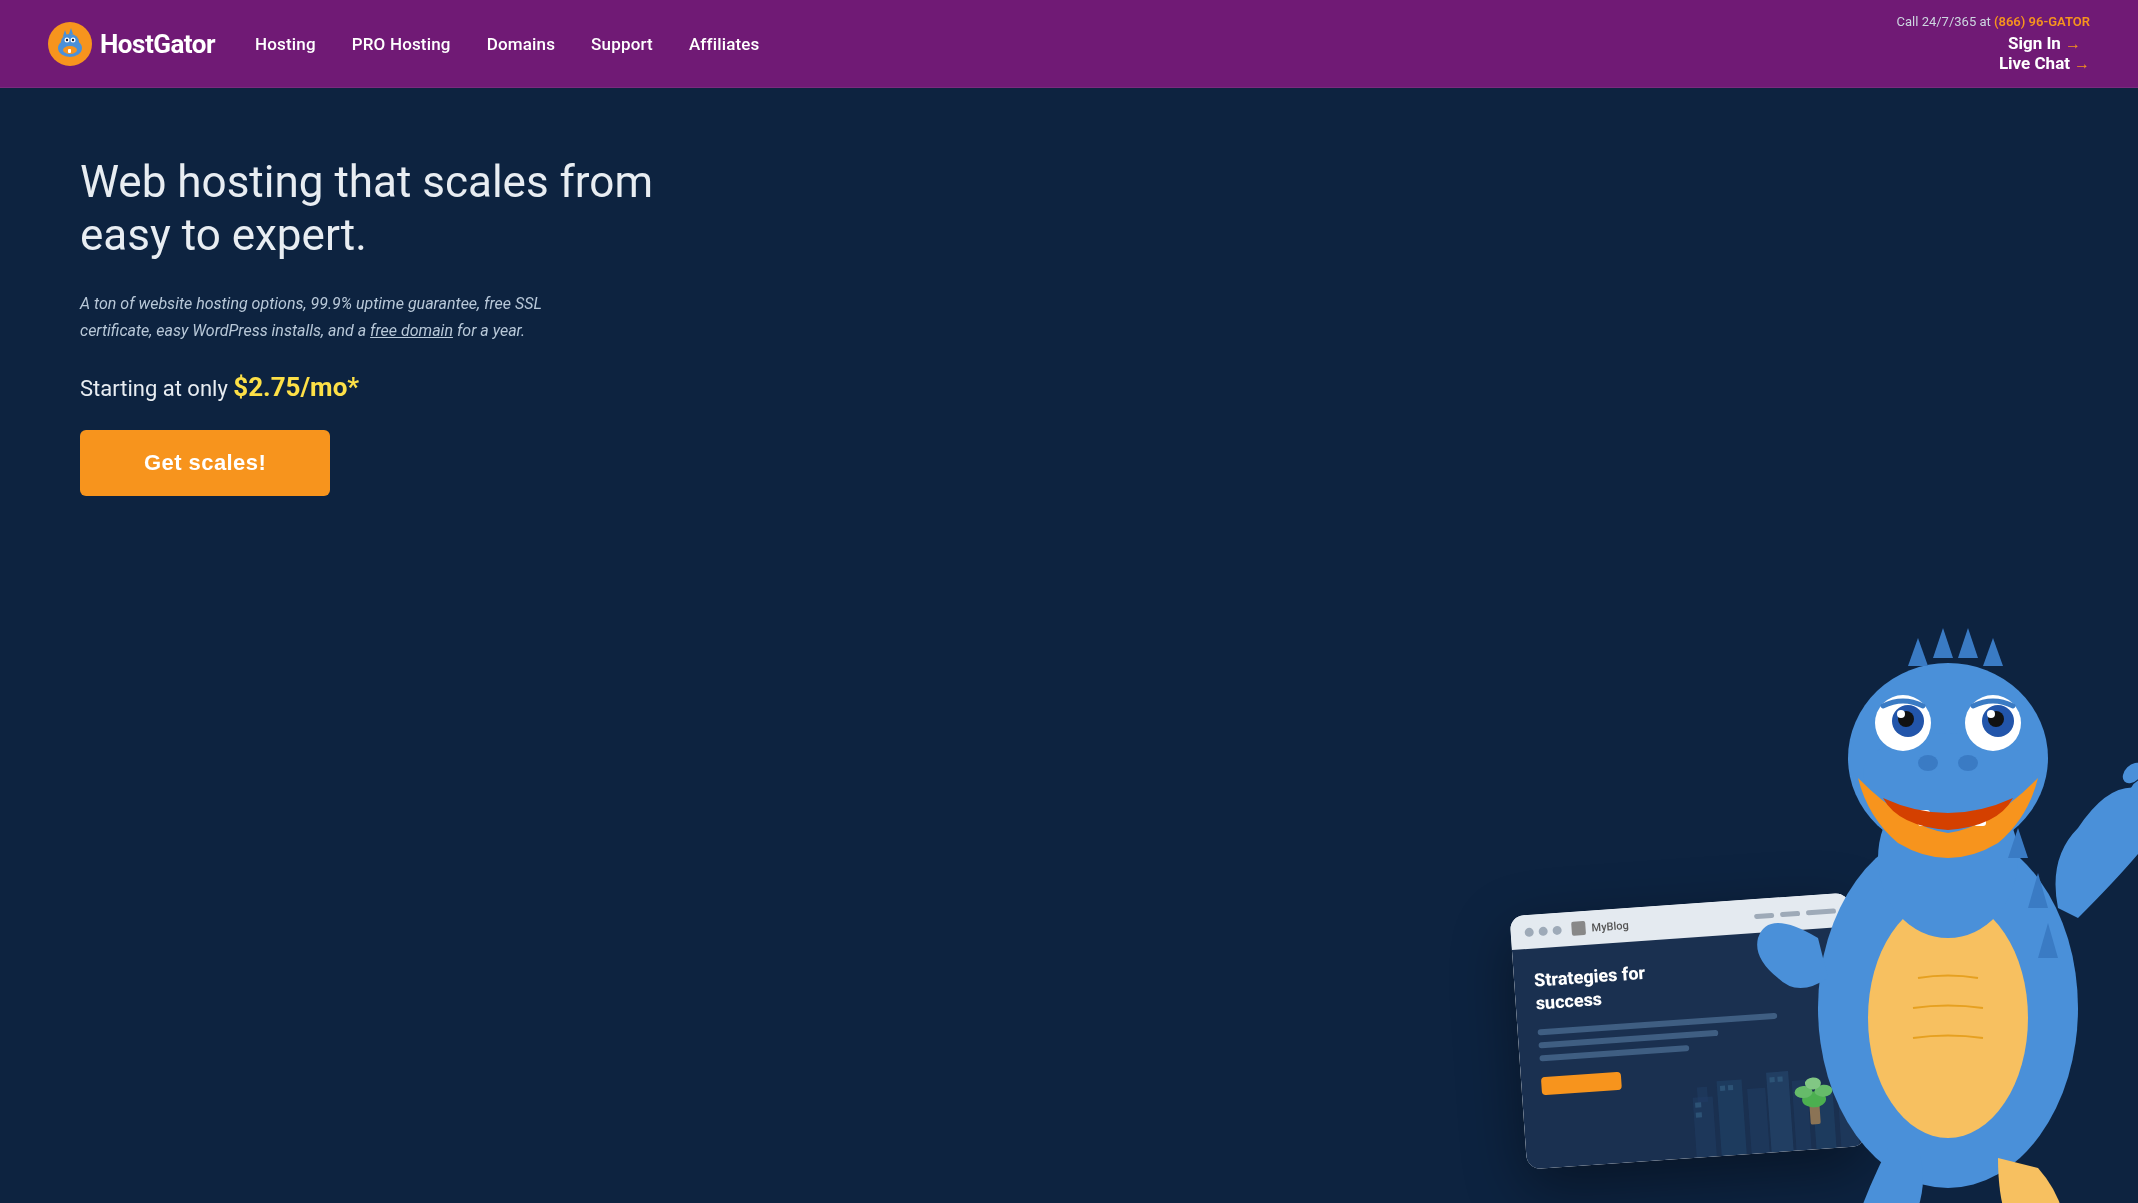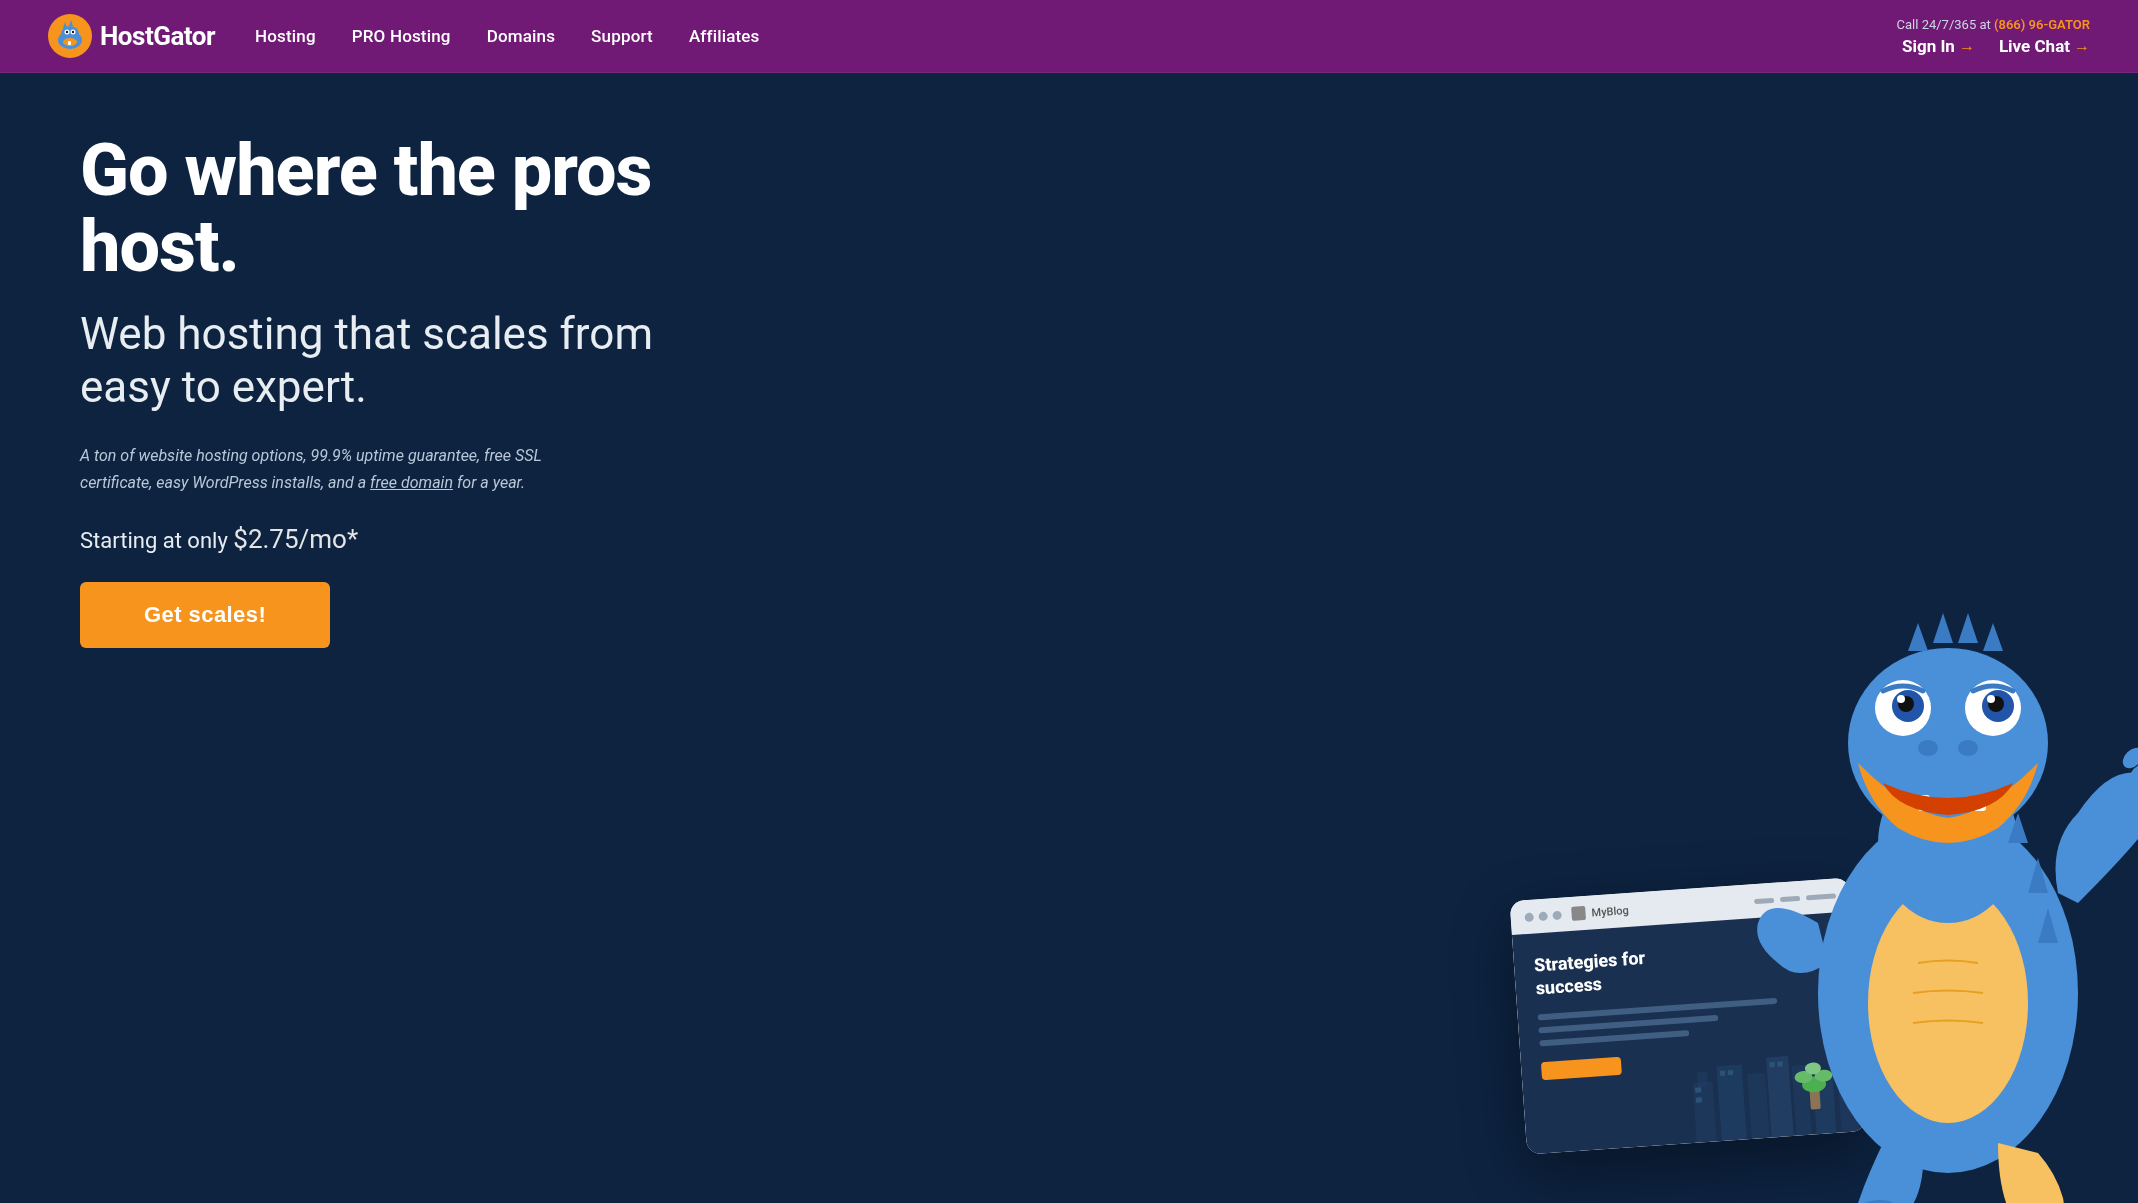--- a/index.html
+++ b/index.html
@@ -75,21 +75,21 @@
     }
 
     .call-number {
       color: #f7941d;
       font-weight: 600;
     }
 
     .header-actions {
       display: flex;
       align-items: center;
-      gap: 24px;
+      flex-direction: column;
     }
 
     .header-actions a {
       color: #fff;
       text-decoration: none;
       font-size: 17px;
       font-weight: 700;
       display: flex;
       align-items: center;
       gap: 4px;
@@ -152,22 +152,22 @@
     }
 
     .hero-price {
       font-size: 22px;
       color: #e8edf2;
       margin-bottom: 28px;
     }
 
     .hero-price strong {
       font-size: 26px;
-      font-weight: 400;
-      color: #e5e5e5;
+      font-weight: 700;
+      color: #fde047;
     }
 
     .cta-button {
       display: inline-block;
       background: #f7941d;
       color: #fff;
       font-size: 22px;
       font-weight: 700;
       padding: 20px 64px;
       border-radius: 6px;
@@ -372,21 +372,20 @@
       <a href="#">
         <span>Live Chat</span>
         <span class="arrow">→</span>
       </a>
     </div>
   </div>
 </header>
 
 <section class="hero">
   <div class="hero-content">
-    <h1 class="hero-headline">Go where the pros host.</h1>
     <p class="hero-subheadline">Web hosting that scales from easy to expert.</p>
     <p class="hero-description">
       <span>A ton of website hosting options, 99.9% uptime guarantee, free SSL certificate, easy WordPress installs, and a </span><a href="#">free domain</a><span> for a year.</span>
     </p>
     <p class="hero-price">
       <span>Starting at only </span><strong>$2.75/mo*</strong>
     </p>
     <button class="cta-button">Get scales!</button>
   </div>
 

